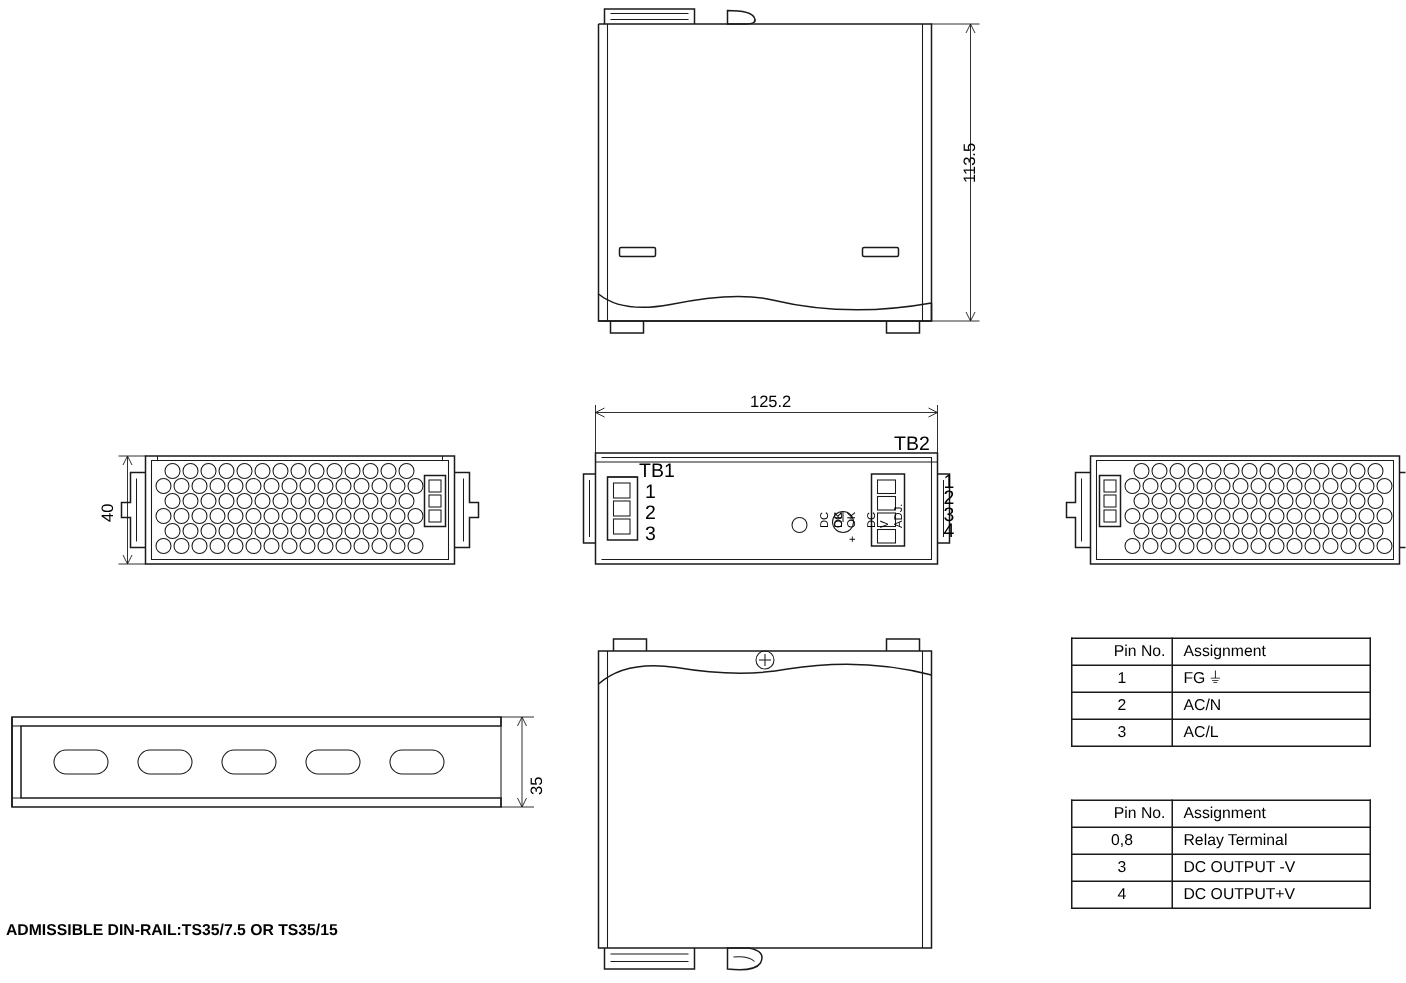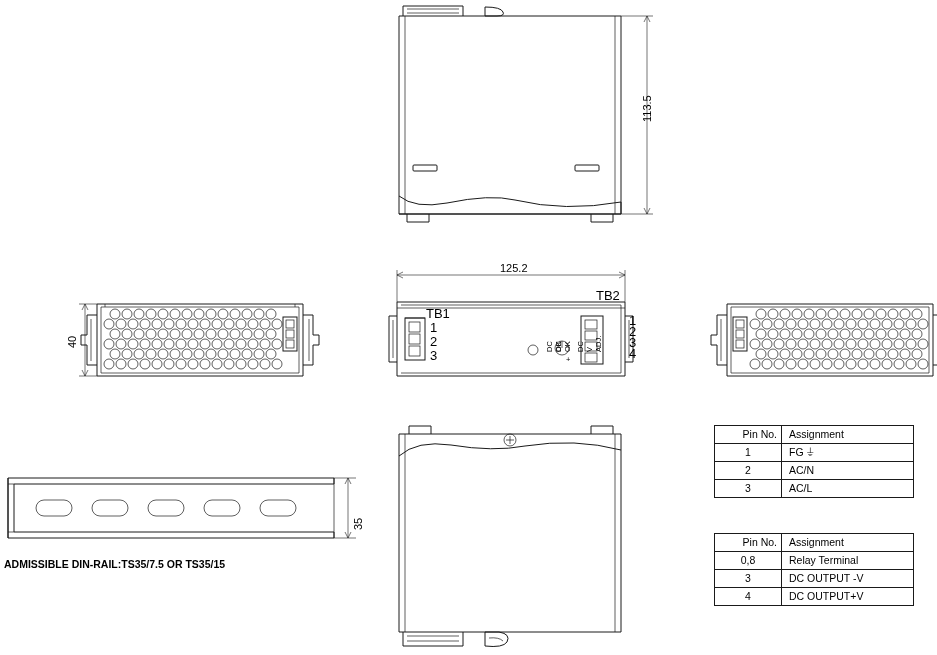--- a/index.html
+++ b/index.html
@@ -434,21 +434,21 @@
     <path class="ln-dim" d="M334 8 L356 8"></path>
     <path class="ln-dim" d="M334 68 L356 68"></path>
     <path class="ln-dim" d="M348 8 L348 68"></path>
     <path class="ln-dim" d="M345 14 L348 8 L351 14"></path>
     <path class="ln-dim" d="M345 62 L348 68 L351 62"></path>
   </svg>
 </div>
 <div class="abs lbl" style="left:352px; top:530px;">
   <span class="vert" style="display:inline-block; position:absolute; left:0; top:0;">35</span>
 </div>
-<div class="abs note" style="left:4px; top:558px;">ADMISSIBLE DIN-RAIL:TS35/7.5 OR TS35/15</div>
+<div class="abs note" style="left:4px; top:614px;">ADMISSIBLE DIN-RAIL:TS35/7.5 OR TS35/15</div>
 
 <div class="abs" style="left:385px; top:420px;">
   <svg width="260" height="235" viewBox="0 0 260 235">
 
     <path class="ln" d="M24 14 L24 6 L46 6 L46 14"></path>
     <path class="ln" d="M206 14 L206 6 L228 6 L228 14"></path>
 
     <path class="ln" d="M14 14 L236 14 L236 212 L14 212 Z"></path>
 
     <path class="ln" d="M14 36 Q32 20 66 25 Q108 32 140 26 Q190 18 236 30"></path>

